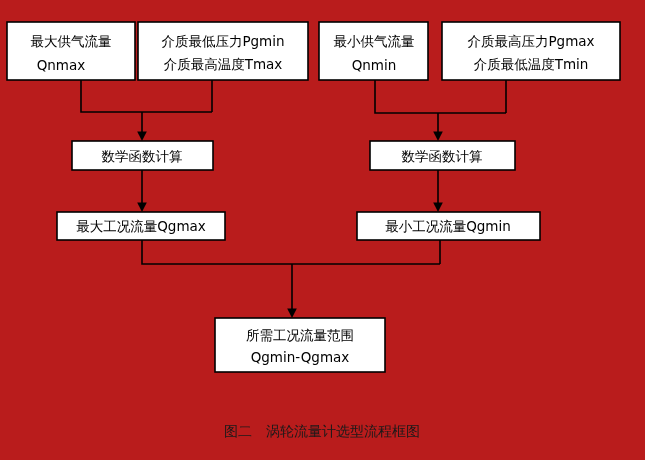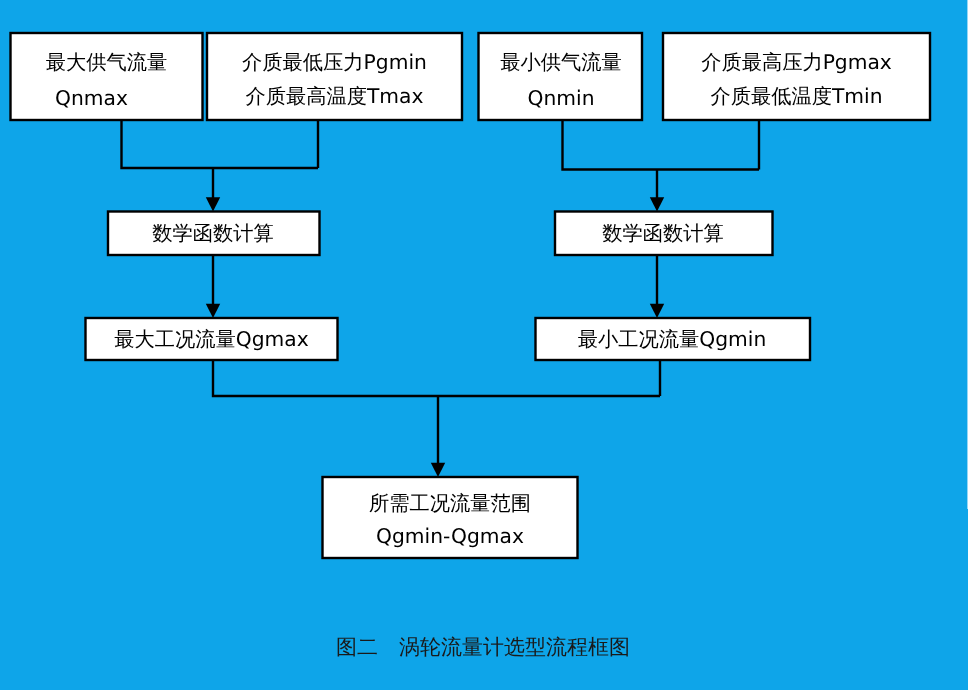--- a/index.html
+++ b/index.html
@@ -11,21 +11,21 @@
     width: 645px;
     height: 460px;
     font-family: "DejaVu Sans", "Liberation Sans", sans-serif;
     color: #000000;
     overflow: hidden;
   }
   #diagram-root {
     position: relative;
     width: 645px;
     height: 460px;
-    background: #0ea5e9;
+    background: #b91c1c;
   }
   svg.flowchart {
     position: absolute;
     top: 0;
     left: 0;
     width: 645px;
     height: 460px;
   }
   .box-rect {
     fill: #ffffff;

